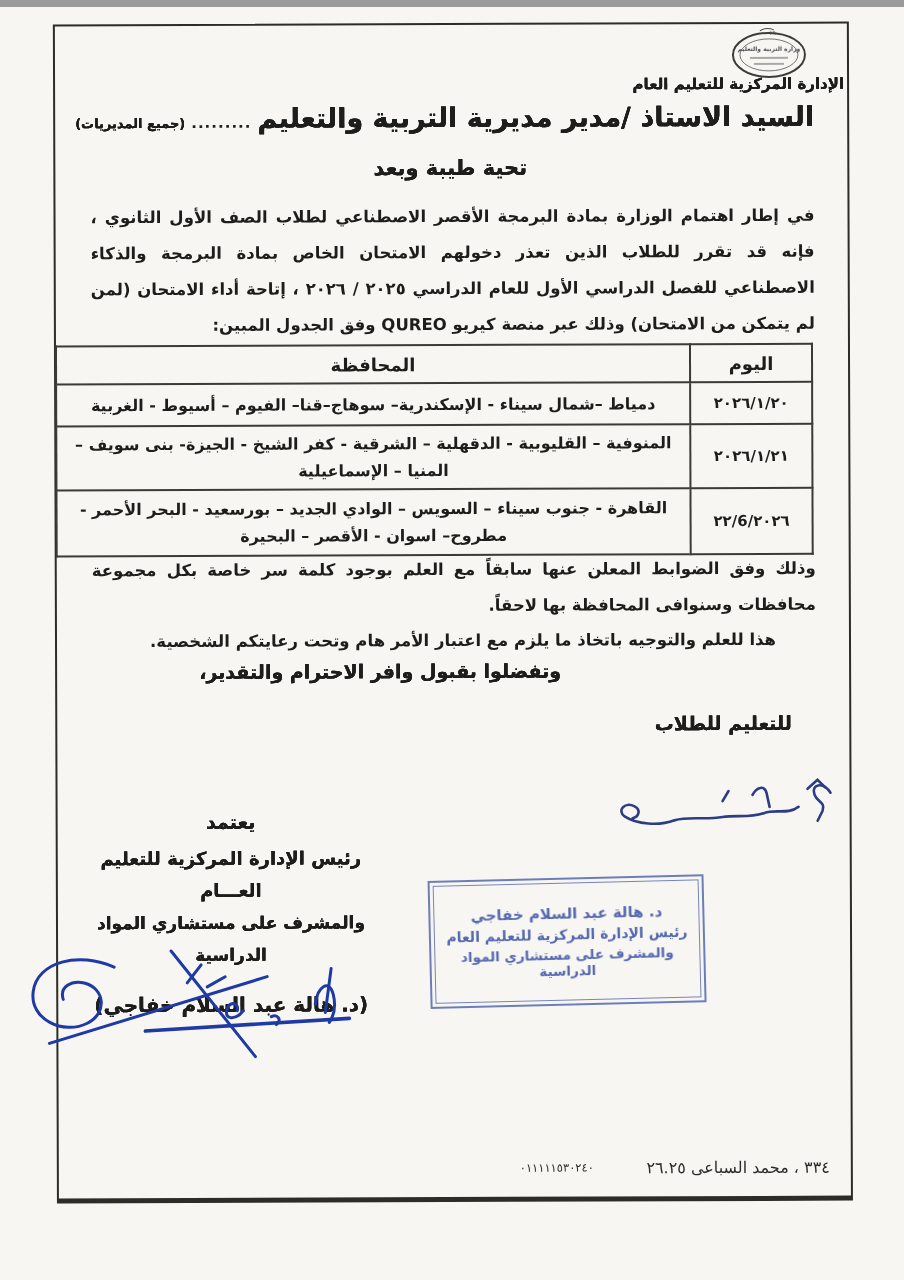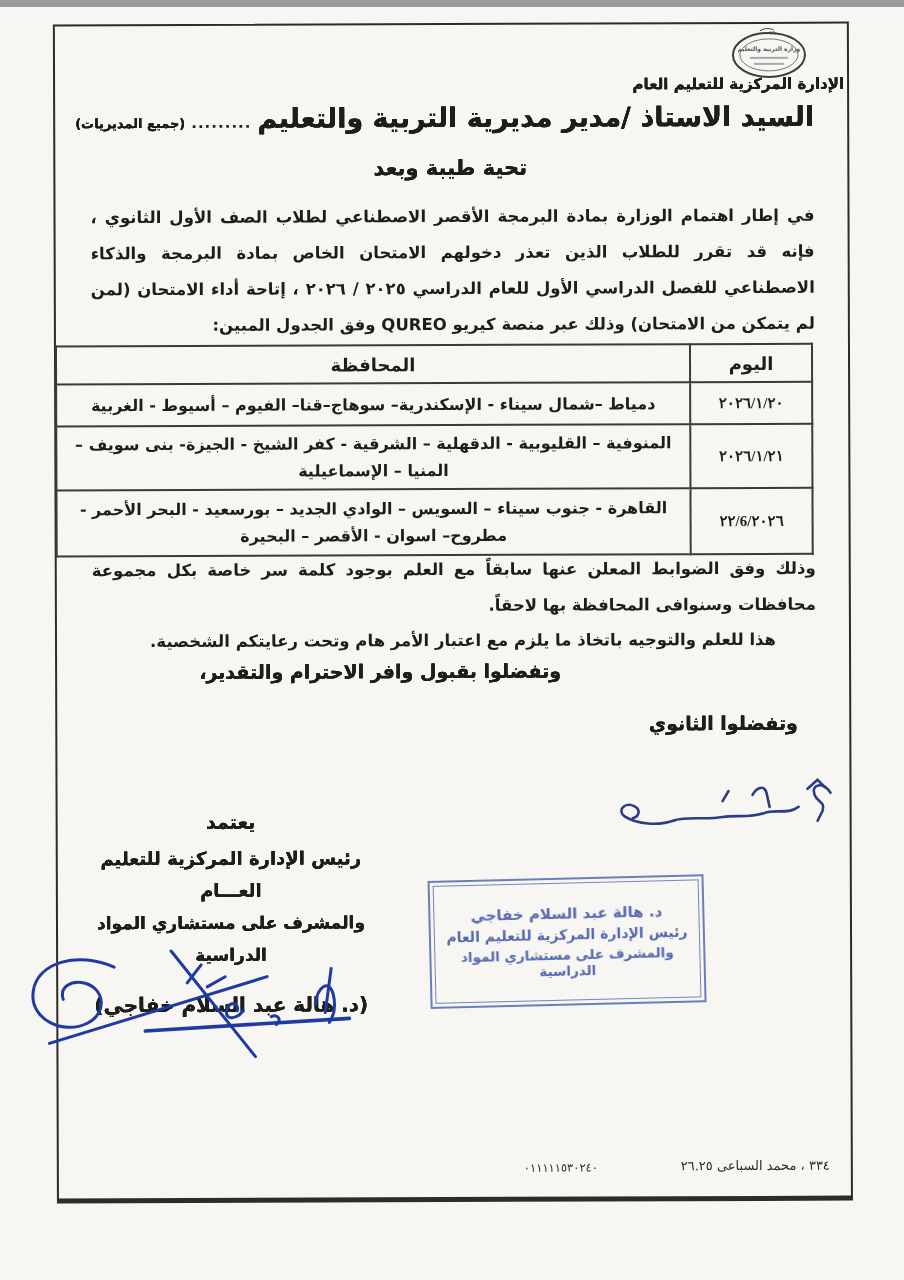--- a/index.html
+++ b/index.html
@@ -21,21 +21,21 @@
   .title-dots{font-size:15px;font-weight:bold;letter-spacing:1px;}
   .title-note{font-size:13px;font-weight:bold;white-space:nowrap;text-align:right;}
   .greeting{position:absolute;top:156px;left:55px;width:794px;text-align:center;font-size:21px;font-weight:bold;}
   .body-par{position:absolute;top:199px;right:88px;left:92px;margin:0;
     font-size:16.5px;font-weight:bold;line-height:36px;text-align:justify;text-justify:inter-word;}
   .sched{position:absolute;top:344px;right:90px;left:56px;border-collapse:collapse;width:758px;
     font-weight:bold;}
   .sched th,.sched td{border:2px solid #3a3a36;text-align:center;vertical-align:middle;padding:4px 8px;}
   .sched th{font-size:18px;}
   .sched td.gov{font-size:16px;line-height:27px;}
-  .sched td.day{font-size:15px;letter-spacing:1px;width:104px;white-space:nowrap;font-family:Liberation Serif, serif;}
+  .sched td.day{font-size:15px;letter-spacing:1px;width:104px;white-space:nowrap;}
   .sched tr.hdr{height:38px;}
   .sched tr.r1{height:42px;}
   .sched tr.r2{height:64px;}
   .sched tr.r3{height:66px;}
   .closing-par{position:absolute;top:552px;right:88px;left:92px;margin:0;
     font-size:16.5px;font-weight:bold;line-height:36px;text-align:justify;}
   .closing-ind{position:absolute;top:624px;right:128px;left:92px;margin:0;
     font-size:16.5px;font-weight:bold;line-height:34px;text-align:right;}
   .salutation{position:absolute;top:660px;left:130px;width:500px;text-align:center;
     font-size:19px;font-weight:bold;}
@@ -54,24 +54,24 @@
     filter:blur(.4px);
   }
   .stamp-inner{
     border:1px solid rgba(84,104,176,.8);height:100%;box-sizing:border-box;
     display:flex;flex-direction:column;justify-content:center;gap:4px;
     color:#5568b0;font-weight:bold;text-align:center;
   }
   .stamp-inner .s1{font-size:15px;}
   .stamp-inner .s2{font-size:14px;}
   .stamp-inner .s3{font-size:13.5px;}
-  .footer-ref{position:absolute;top:1159px;left:668px;width:160px;font-size:13px;color:#2b2b2b;
+  .footer-ref{position:absolute;top:1159px;left:668px;width:160px;font-size:16px;color:#2b2b2b;
     white-space:nowrap;text-align:right;}
-  .footer-phone{position:absolute;top:1161px;left:522px;width:100px;font-size:11.5px;color:#2b2b2b;
-    letter-spacing:.5px;white-space:nowrap;direction:ltr;text-align:left;}
+  .footer-phone{position:absolute;top:1161px;left:492px;width:100px;font-size:11.5px;color:#2b2b2b;
+    letter-spacing:.5px;white-space:nowrap;direction:ltr;text-align:right;}
 </style>
 </head>
 <body>
 
 <div class="page">
   <div class="scan-strip"></div>
 
   <div class="sheet">
     <div class="frame"></div>
 
@@ -116,21 +116,21 @@
       </tr>
     </tbody>
       </table>
 
     <p class="closing-par"><span>وذلك وفق الضوابط المعلن عنها سابقاً مع العلم بوجود كلمة سر خاصة بكل مجموعة محافظات</span> <span>وسنوافى المحافظة بها لاحقاً.</span></p>
     <p class="closing-ind">هذا للعلم والتوجيه باتخاذ ما يلزم مع اعتبار الأمر هام وتحت رعايتكم الشخصية.</p>
 
     <div class="salutation heavy">وتفضلوا بقبول وافر الاحترام والتقدير،</div>
 
     <div class="sig-right heavy">
-      <div>وتفضلوا الثانوي</div>
+      <div>للتعليم للطلاب</div>
     </div>
     <svg class="sig-right-svg" width="240" height="62" viewBox="0 0 240 62">
       <g fill="none" stroke="#2c3d86" stroke-width="2.6" stroke-linecap="round">
         <path d="M228 20 c-8 -12 -20 -8 -16 2 c3 8 11 7 8 16 l-5 10"></path>
         <path d="M205 16 l10 -9 l8 8"></path>
         <path d="M196 34 c-10 8 -24 2 -34 6 c-14 5 -28 2 -42 4 c-18 3 -34 -1 -48 3"></path>
         <path d="M72 47 c-16 6 -38 4 -50 -4 c-8 -6 0 -15 10 -10 c6 3 5 10 -2 12"></path>
         <path d="M150 22 c4 -8 12 -10 14 -2 l3 14"></path>
         <path d="M120 28 l6 -10"></path>
       </g>

